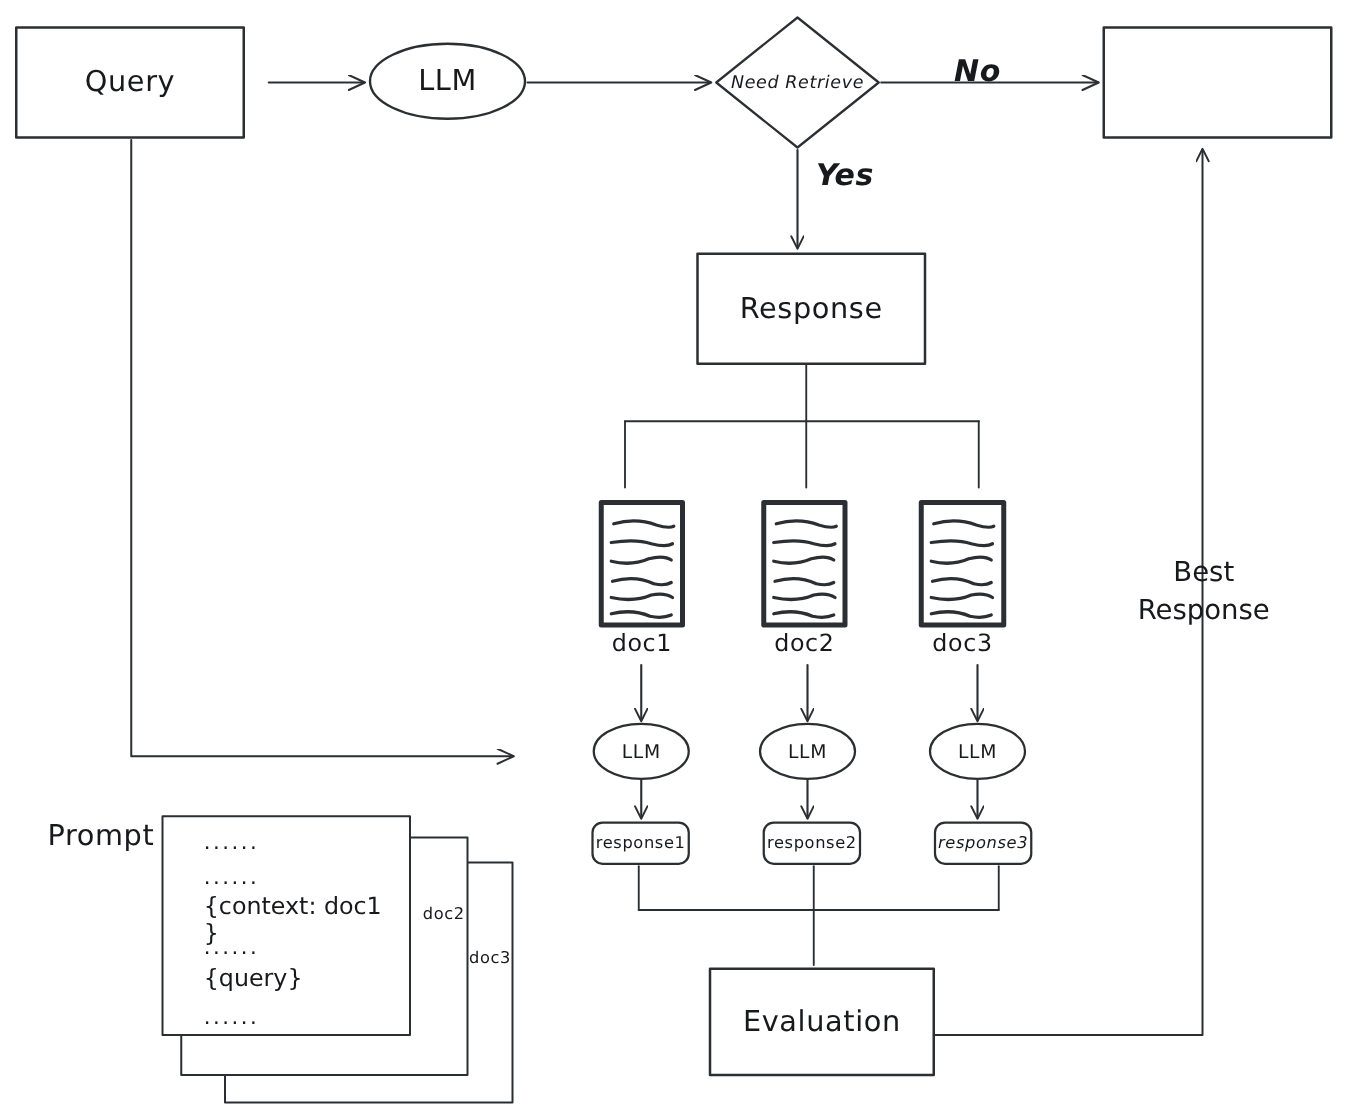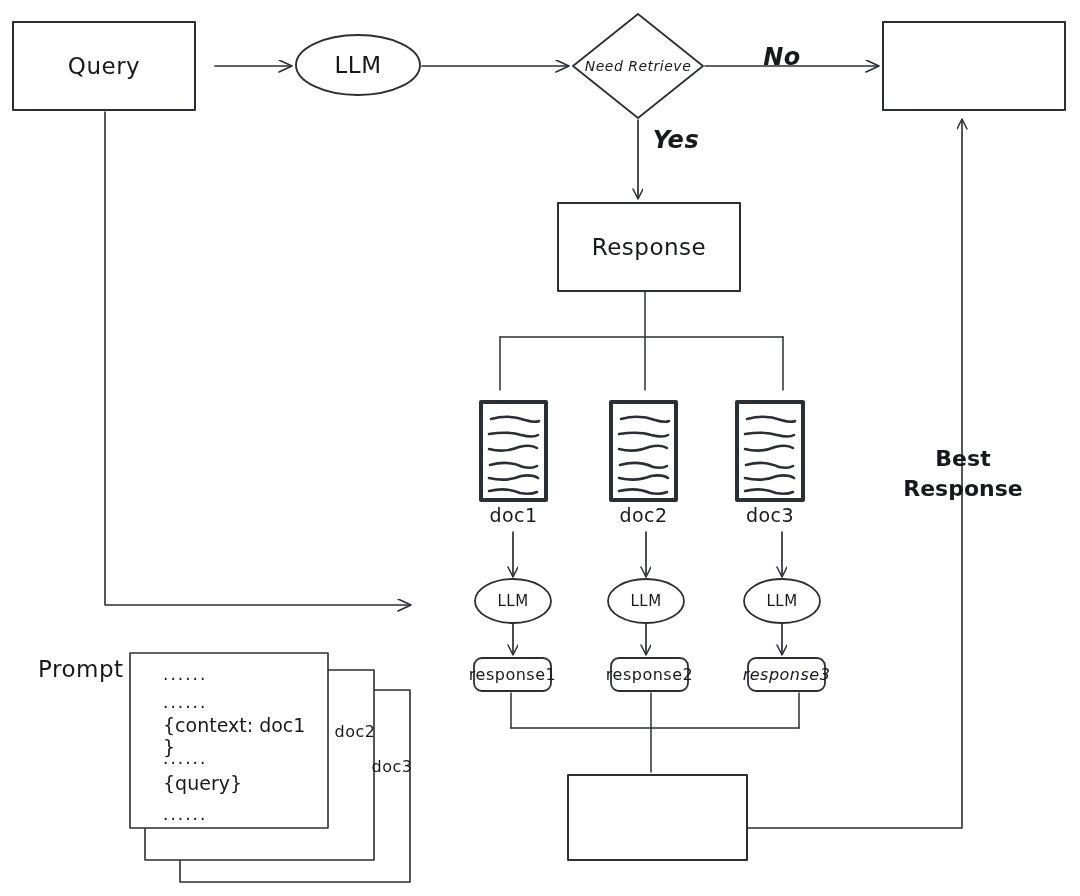--- a/index.html
+++ b/index.html
@@ -6,21 +6,21 @@
   body{width:1080px;height:896px;overflow:hidden;
        font-family:"DejaVu Sans","Liberation Sans",sans-serif;}
   #stage{position:relative;width:1080px;height:896px;background:#fff;border-radius:22px;}
   svg#canvas{position:absolute;top:0;left:0;width:1080px;height:896px;}
   .lbl{position:absolute;color:#17191c;white-space:nowrap;
        font-family:"DejaVu Sans","Liberation Sans",sans-serif;
        display:flex;align-items:center;justify-content:center;
        letter-spacing:.5px;}
   .node-lbl{font-size:23px;}
   .small-lbl{font-size:15px;}
-  .tiny-lbl{font-size:16px;}
+  .tiny-lbl{font-size:13px;}
   .edge-lbl{font-size:24px;font-weight:600;font-style:italic;}
   .diamond-lbl{font-size:14px;font-style:italic;}
   .doc-lbl{font-size:19px;}
   .card-lbl{font-size:19px;}
   .best-lbl{font-size:22px;text-align:center;line-height:1.35;
             display:block;}
   .dots{font-size:17px;letter-spacing:2px;}
 </style>
 </head>
 <body>
@@ -140,22 +140,23 @@
   <div class="lbl doc-lbl" style="left:737px;top:503px;width:66px;height:24px;">doc3</div>
 
   <div class="lbl small-lbl" style="left:475px;top:579px;width:76px;height:44px;">LLM</div>
   <div class="lbl small-lbl" style="left:608px;top:579px;width:76px;height:44px;">LLM</div>
   <div class="lbl small-lbl" style="left:744px;top:579px;width:76px;height:44px;">LLM</div>
 
   <div class="lbl tiny-lbl" style="left:474px;top:658px;width:77px;height:33px;">response1</div>
   <div class="lbl tiny-lbl" style="left:611px;top:658px;width:77px;height:33px;text-align:center;">response2</div>
   <div class="lbl tiny-lbl" style="left:748px;top:658px;width:77px;height:33px;font-style:italic;">response3</div>
 
+  <div class="lbl node-lbl" style="left:568px;top:775px;width:179px;height:85px;">Evaluation</div>
 
-  <div style="position:absolute;left:893px;top:444px;width:140px;color:#17191c;font-weight:bold;">
+  <div style="position:absolute;left:893px;top:444px;width:140px;color:#17191c;">
     <span class="best-lbl">Best</span>
     <span class="best-lbl">Response</span>
   </div>
 
   <div class="lbl node-lbl" style="left:38px;top:653px;width:90px;height:32px;justify-content:flex-start;">Prompt</div>
 
   <div style="position:absolute;left:163px;top:664px;width:160px;color:#17191c;">
     <div class="dots" style="height:28px;">......</div>
     <div class="dots" style="height:22px;">......</div>
     <div class="card-lbl" style="height:34px;">{context: doc1 }</div>

